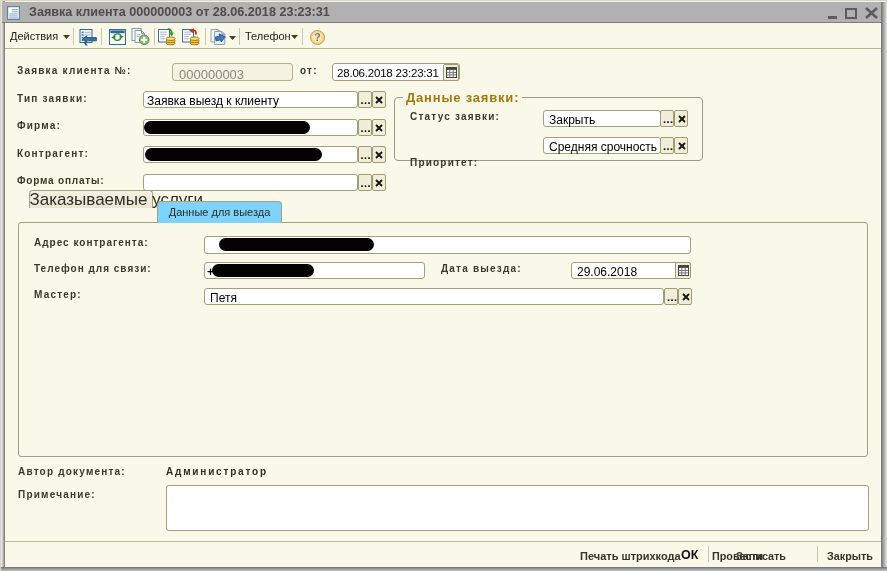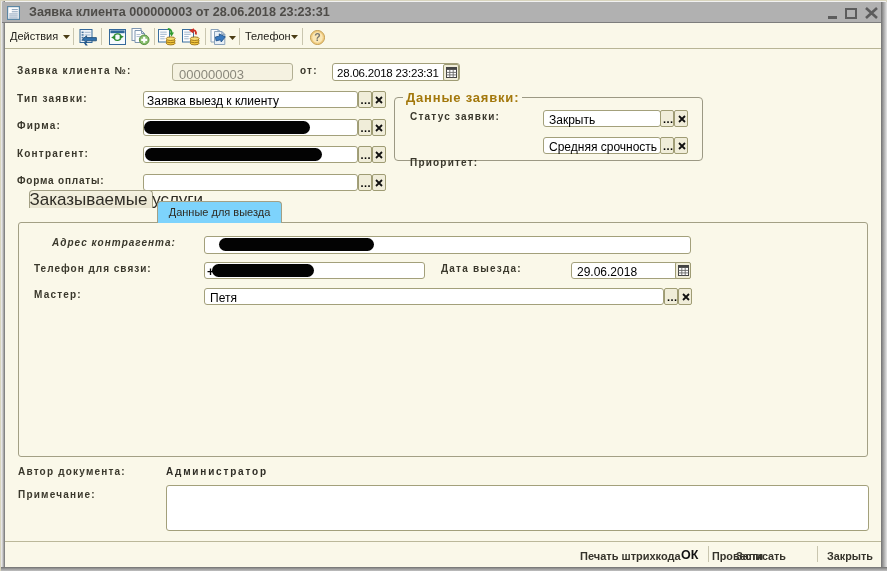--- a/index.html
+++ b/index.html
@@ -215,21 +215,21 @@
 <div class="bb" style="left:674px;top:136.5px;">
     <svg width="8" height="8" viewBox="0 0 8 8" style="position:absolute;left:2.5px;top:4px;">
       <path d="M1,1 L7,7 M7,1 L1,7" stroke="#111" stroke-width="1.8"></path>
     </svg>
   </div>
 
 <div class="abs" style="left:18px;top:222px;width:850px;height:235px;border:1px solid #a3a085;border-radius:3px;box-sizing:border-box;"></div>
 <div class="abs" style="left:28.5px;top:190px;width:124px;height:18px;background:linear-gradient(180deg,#f4f1e0,#e9e5d1);border:1px solid #a3a085;border-bottom:none;border-radius:4px 4px 0 0;box-sizing:border-box;font-size:17px;color:#2f2d26;text-align:left;line-height:17px;white-space:nowrap;">Заказываемые услуги</div>
 <div class="abs" style="left:157px;top:200.5px;width:125px;height:22.5px;background:#7dd3fc;border:1px solid #a3a085;border-bottom:none;border-radius:4px 4px 0 0;box-sizing:border-box;font-size:11px;color:#2f2d26;text-align:center;line-height:21px;white-space:nowrap;">Данные для выезда</div>
 
-<div class="lbl" style="left:52px;top:237px;letter-spacing:1px;font-style:italic;">Адрес контрагента:</div>
+<div class="lbl" style="left:34px;top:237px;letter-spacing:1px;">Адрес контрагента:</div>
 <div class="inp" style="left:204px;top:235.5px;width:487px;height:18px;"></div>
 <div class="bar" style="left:219px;top:238px;width:155px;"></div>
 
 <div class="lbl" style="left:34px;top:263px;letter-spacing:1px;">Телефон для связи:</div>
 <div class="inp" style="left:204px;top:261.5px;width:221px;height:17px;"></div>
 <div class="val" style="left:207px;top:264.5px;font-weight:bold;">+</div>
 <div class="bar" style="left:212px;top:263.5px;width:102px;"></div>
 <div class="lbl" style="left:441px;top:263px;">Дата выезда:</div>
 <div class="inp" style="left:571px;top:261.5px;width:120px;height:17px;"></div>
 <div class="val" style="left:577px;top:264.5px;">29.06.2018</div>

